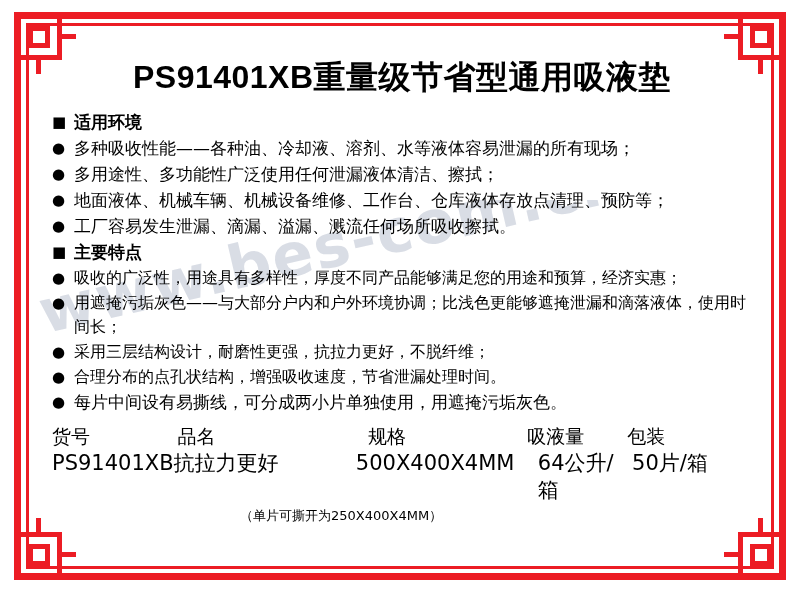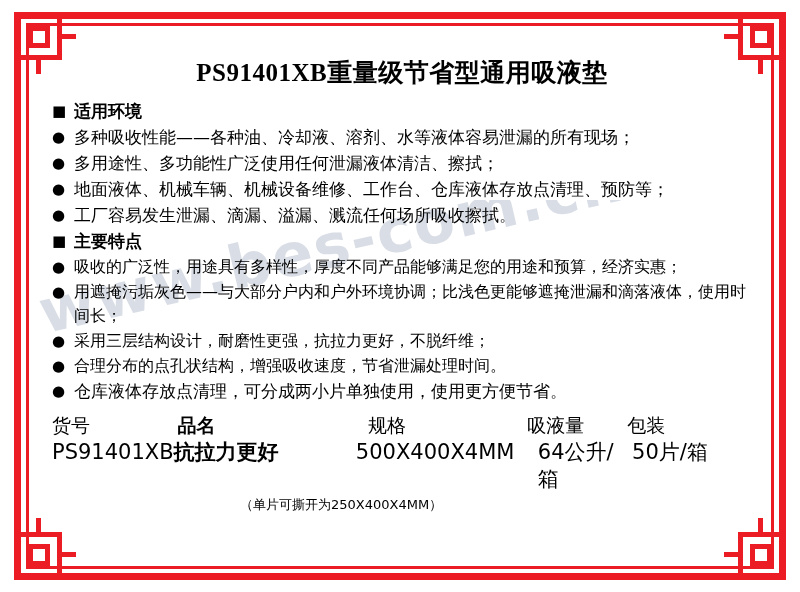--- a/index.html
+++ b/index.html
@@ -117,26 +117,26 @@
   .content {
     position: absolute;
     left: 52px;
     top: 46px;
     width: 700px;
     height: 500px;
   }
 
   .title {
     text-align: center;
-    font-size: 25px;
+    font-size: 32px;
     font-weight: bold;
     color: #000;
     letter-spacing: 0.5px;
     margin: 10px 0 10px 0;
-    font-family: Liberation Serif, serif;
+    font-family: Liberation Sans, sans-serif;
   }
 
   .body-list {
     margin: 0;
     padding: 0;
     list-style: none;
   }
 
   .line {
     position: relative;
@@ -170,21 +170,21 @@
   .spec-row {
     display: flex;
     font-size: 21px;
     line-height: 27px;
     color: #000;
   }
   .spec-row.header {
     font-size: 19px;
   }
   .spec-row .c0 { width: 148px; }
-  .spec-row .c1 { width: 168px; font-weight: bold; }
+  .spec-row .c1 { width: 168px; }
   .spec-row .c2 { width: 150px; margin-left: 48px; }
   .spec-row .c3 { width: 118px; margin-left: 32px; }
   .spec-row .c4 { width: 100px; }
   .spec-note {
     font-size: 13px;
     line-height: 24px;
     color: #000;
     padding-left: 188px;
   }
 </style>
@@ -276,21 +276,21 @@
         <span>采用三层结构设计，耐磨性更强，抗拉力更好，不脱纤维；</span>
       </div>
 
       <div class="line small">
         <span class="marker">●</span>
         <span>合理分布的点孔状结构，增强吸收速度，节省泄漏处理时间。</span>
       </div>
 
       <div class="line">
         <span class="marker">●</span>
-        <span>仓库液体存放点清理，可分成两小片单独使用，使用更方便节省。</span>
+        <span>每片中间设有易撕线，可分成两小片单独使用，用遮掩污垢灰色。</span>
       </div>
 
     </div>
 
     <div class="spec-table">
       <div class="spec-row header">
         <div class="c0">货号</div>
         <div class="c1">品名</div>
         <div class="c2">规格</div>
         <div class="c3">吸液量</div>

